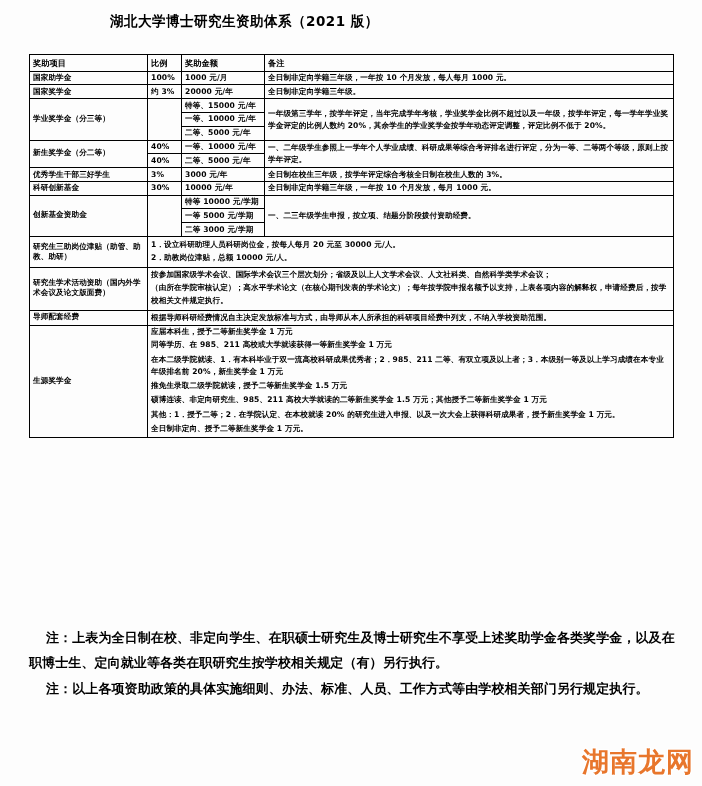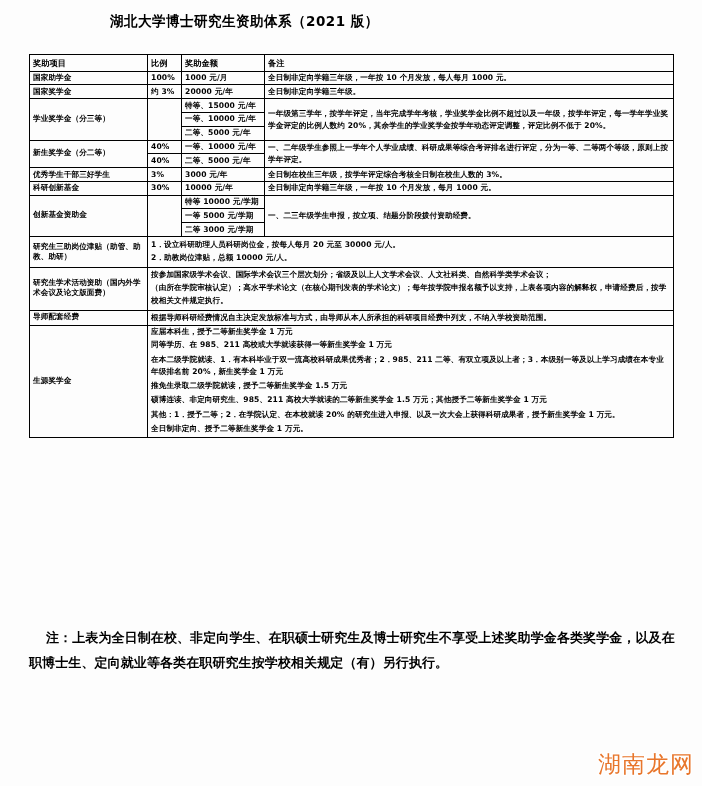--- a/index.html
+++ b/index.html
@@ -77,22 +77,22 @@
     font-weight:bold;
     letter-spacing:0.1px;
   }
   .notes .n{
     text-indent:17px;
     white-space:normal;
   }
   .watermark{
     position:absolute;
     right:8px;bottom:6px;
-    font-size:23px;
-    font-weight:normal;
+    font-size:27px;
+    font-weight:bold;
     color:#e8762c;
     letter-spacing:1px;
     -webkit-text-stroke:2.5px #ffffff;
     paint-order:stroke fill;
     text-shadow:0 0 1px #ffffff;
     font-family:"DejaVu Sans","Liberation Sans",sans-serif;
   }
   .wm-inner{position:relative;}
 </style>
 </head>
@@ -217,20 +217,21 @@
             <div>其他：1．授予二等；2．在学院认定、在本校就读 20% 的研究生进入申报、以及一次大会上获得科研成果者，授予新生奖学金 1 万元。</div>
             <div>全日制非定向、授予二等新生奖学金 1 万元。</div>
           </td>
         </tr>
 
       </tbody>
     </table>
 
     <div class="notes">
       <div class="n">注：上表为全日制在校、非定向学生、在职硕士研究生及博士研究生不享受上述奖助学金各类奖学金，以及在职博士生、定向就业等各类在职研究生按学校相关规定（有）另行执行。</div>
+      <div class="n">注：以上各项资助政策的具体实施细则、办法、标准、人员、工作方式等由学校相关部门另行规定执行。</div>
     </div>
 
   </div>
 
   <div class="watermark">
     <span class="wm-inner">湖南龙网</span>
   </div>
 </div>
 
 </body></html>

